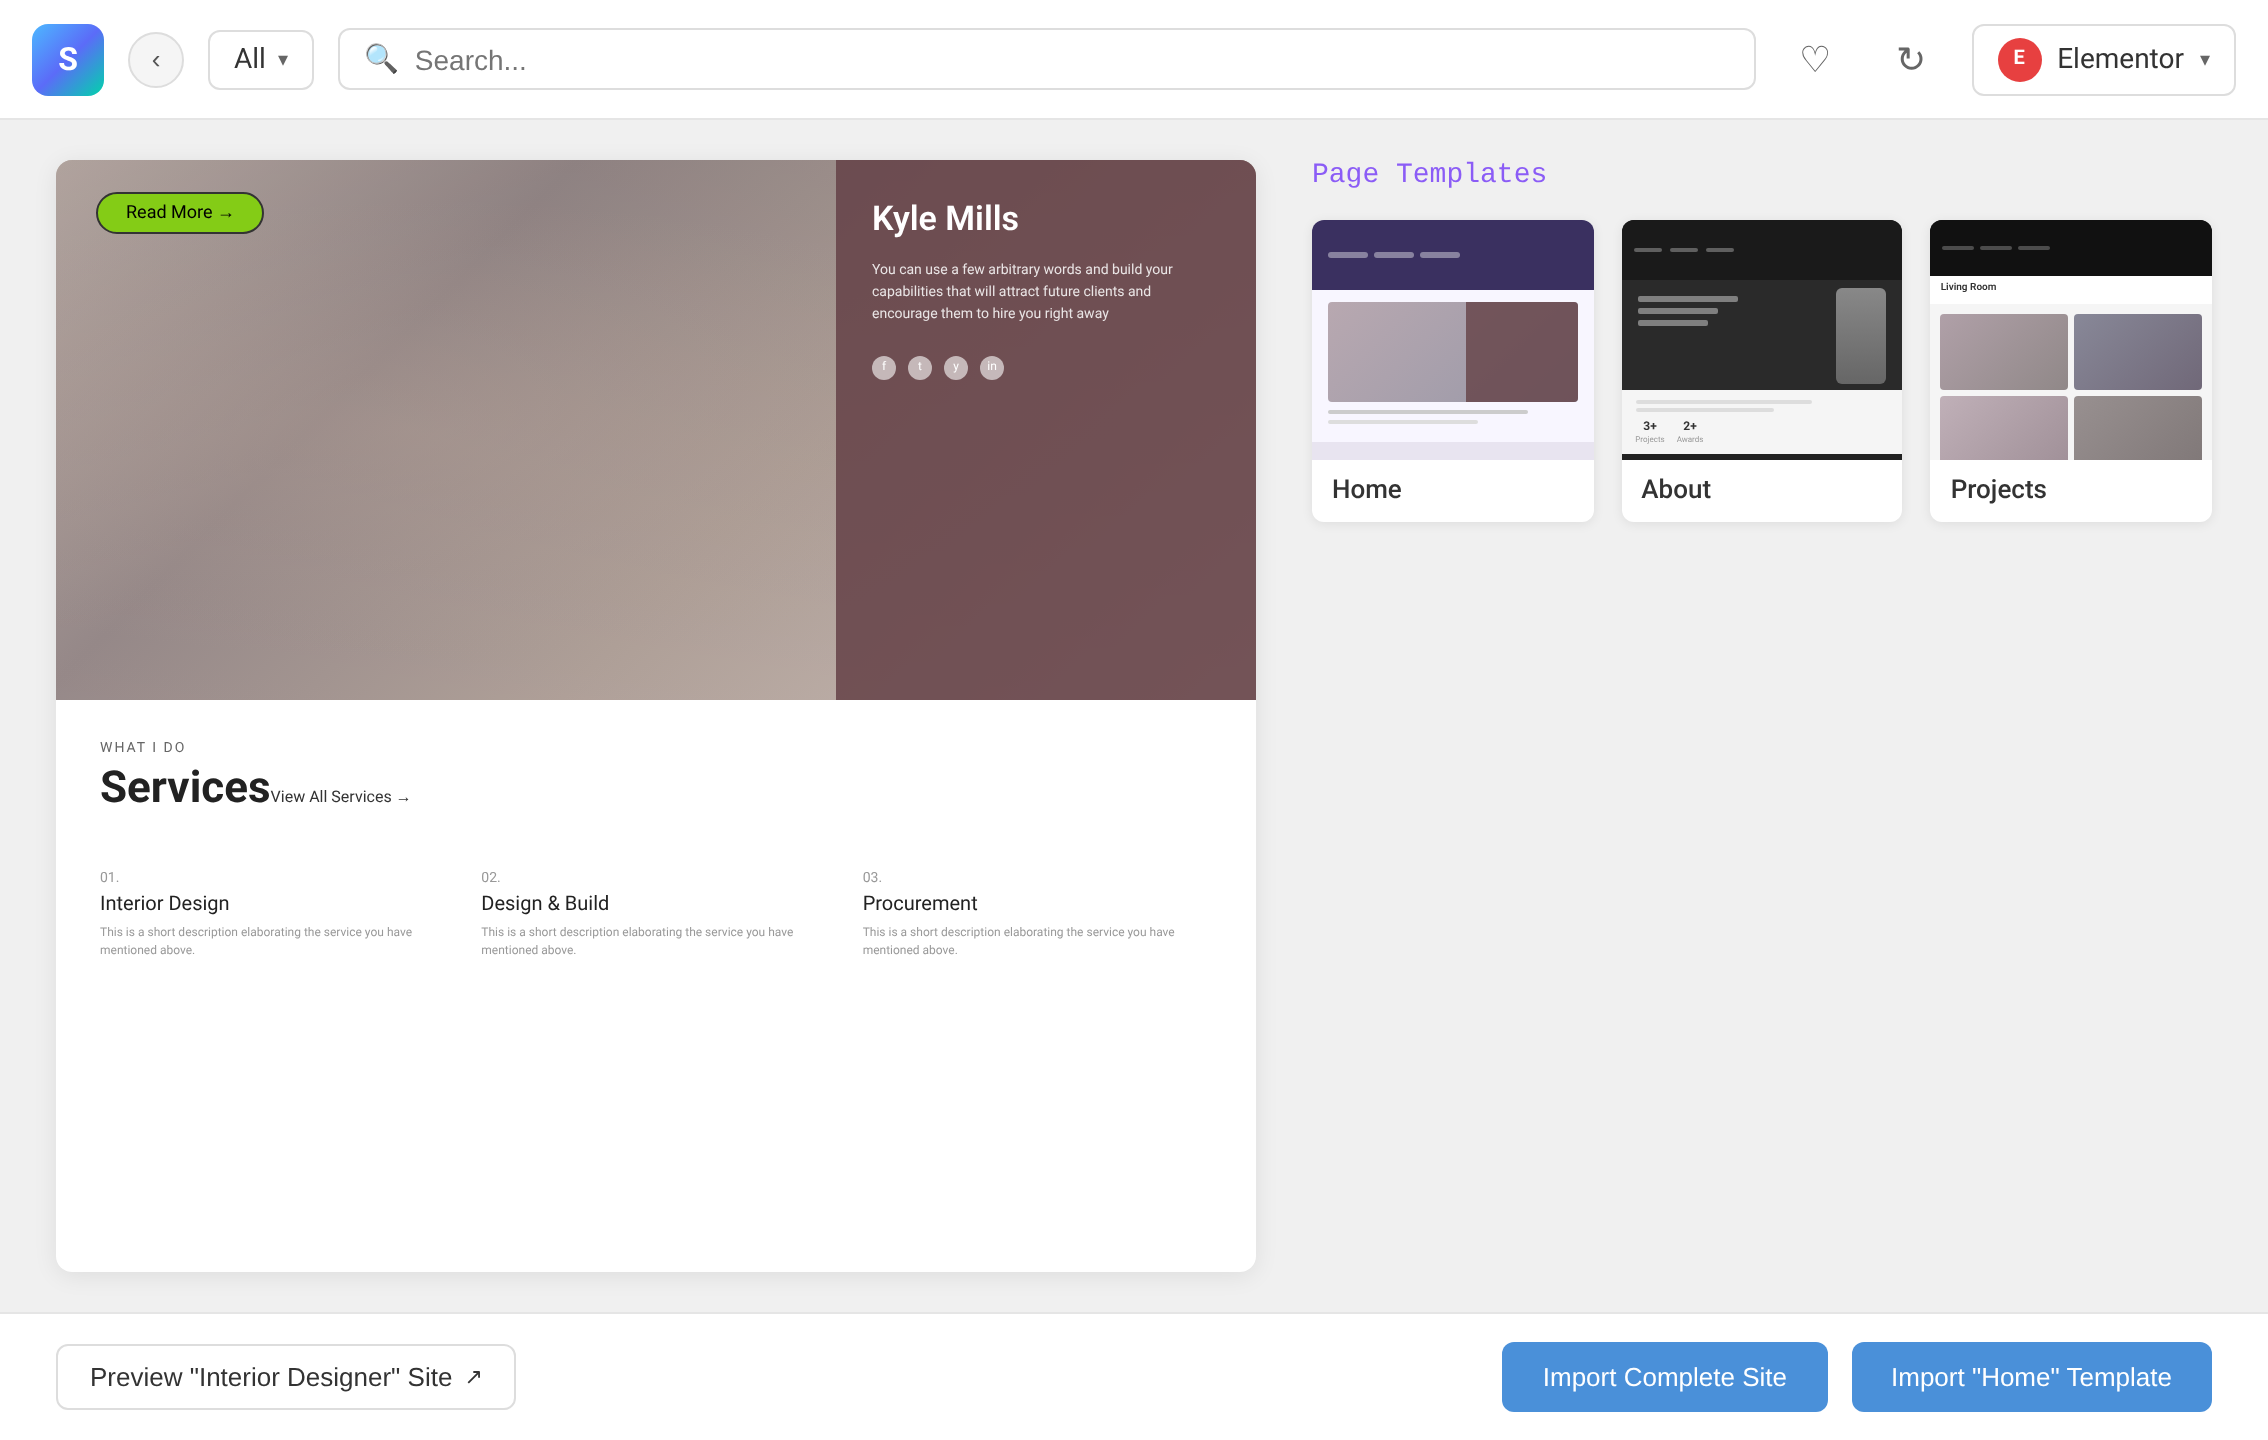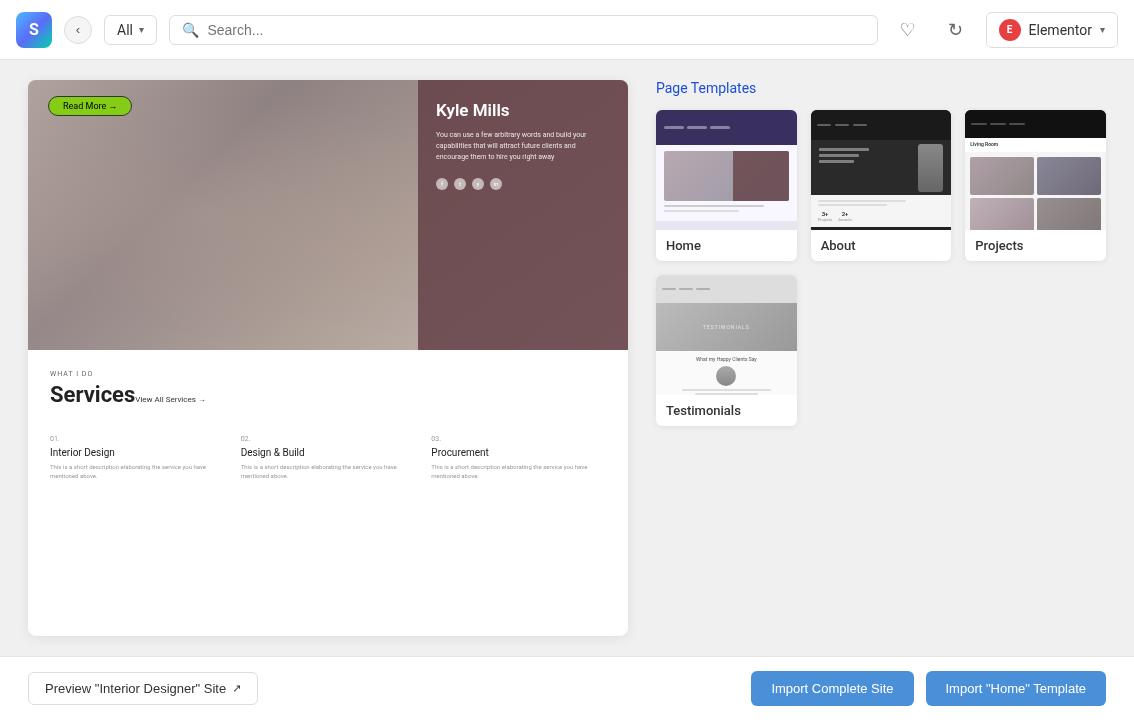--- a/index.html
+++ b/index.html
@@ -211,22 +211,23 @@
     }
 
     
     .right-panel {
       flex: 1;
       padding: 20px 28px;
       overflow-y: auto;
     }
     .section-label {
       font-size: 14px;
-      color: #1d4ed8;
+      color: #8b5cf6;
       margin-bottom: 14px;
+      font-family: Liberation Mono, monospace;
     }
     .templates-grid {
       display: grid;
       grid-template-columns: repeat(3, 1fr);
       gap: 14px;
     }
     .template-card {
       background: #fff;
       border-radius: 6px;
       overflow: hidden;
@@ -581,41 +582,20 @@
             <div class="thumb-proj-grid">
               <div class="thumb-proj-item"></div>
               <div class="thumb-proj-item"></div>
               <div class="thumb-proj-item"></div>
               <div class="thumb-proj-item"></div>
             </div>
           </div>
           <div class="template-label">Projects</div>
         </div>
 
-        <div class="template-card">
-          <div class="template-thumb thumb-test">
-            <div class="thumb-test-top">
-              <div class="thumb-test-nav"></div>
-              <div class="thumb-test-nav"></div>
-              <div class="thumb-test-nav"></div>
-            </div>
-            <div class="thumb-test-hero">
-              <div style="position:absolute;top:0;left:0;right:0;bottom:0;display:flex;align-items:center;justify-content:center;">
-                <div style="font-size:5px;color:rgba(255,255,255,0.7);letter-spacing:1px;text-transform:uppercase;">Testimonials</div>
-              </div>
-            </div>
-            <div class="thumb-test-sub">
-              <div style="font-size:5px;color:#555;margin-bottom:4px;text-align:center;">What my Happy Clients Say</div>
-              <div class="thumb-test-person"></div>
-              <div class="thumb-test-line" style="width:70%;margin:0 auto 2px;"></div>
-              <div class="thumb-test-line" style="width:50%;margin:0 auto;"></div>
-            </div>
-          </div>
-          <div class="template-label">Testimonials</div>
-        </div>
 
 
       </div>
     </div>
   </div>
 </div>
 
 <footer class="footer">
   <button class="preview-site-btn">
     <span>Preview "Interior Designer" Site</span>

